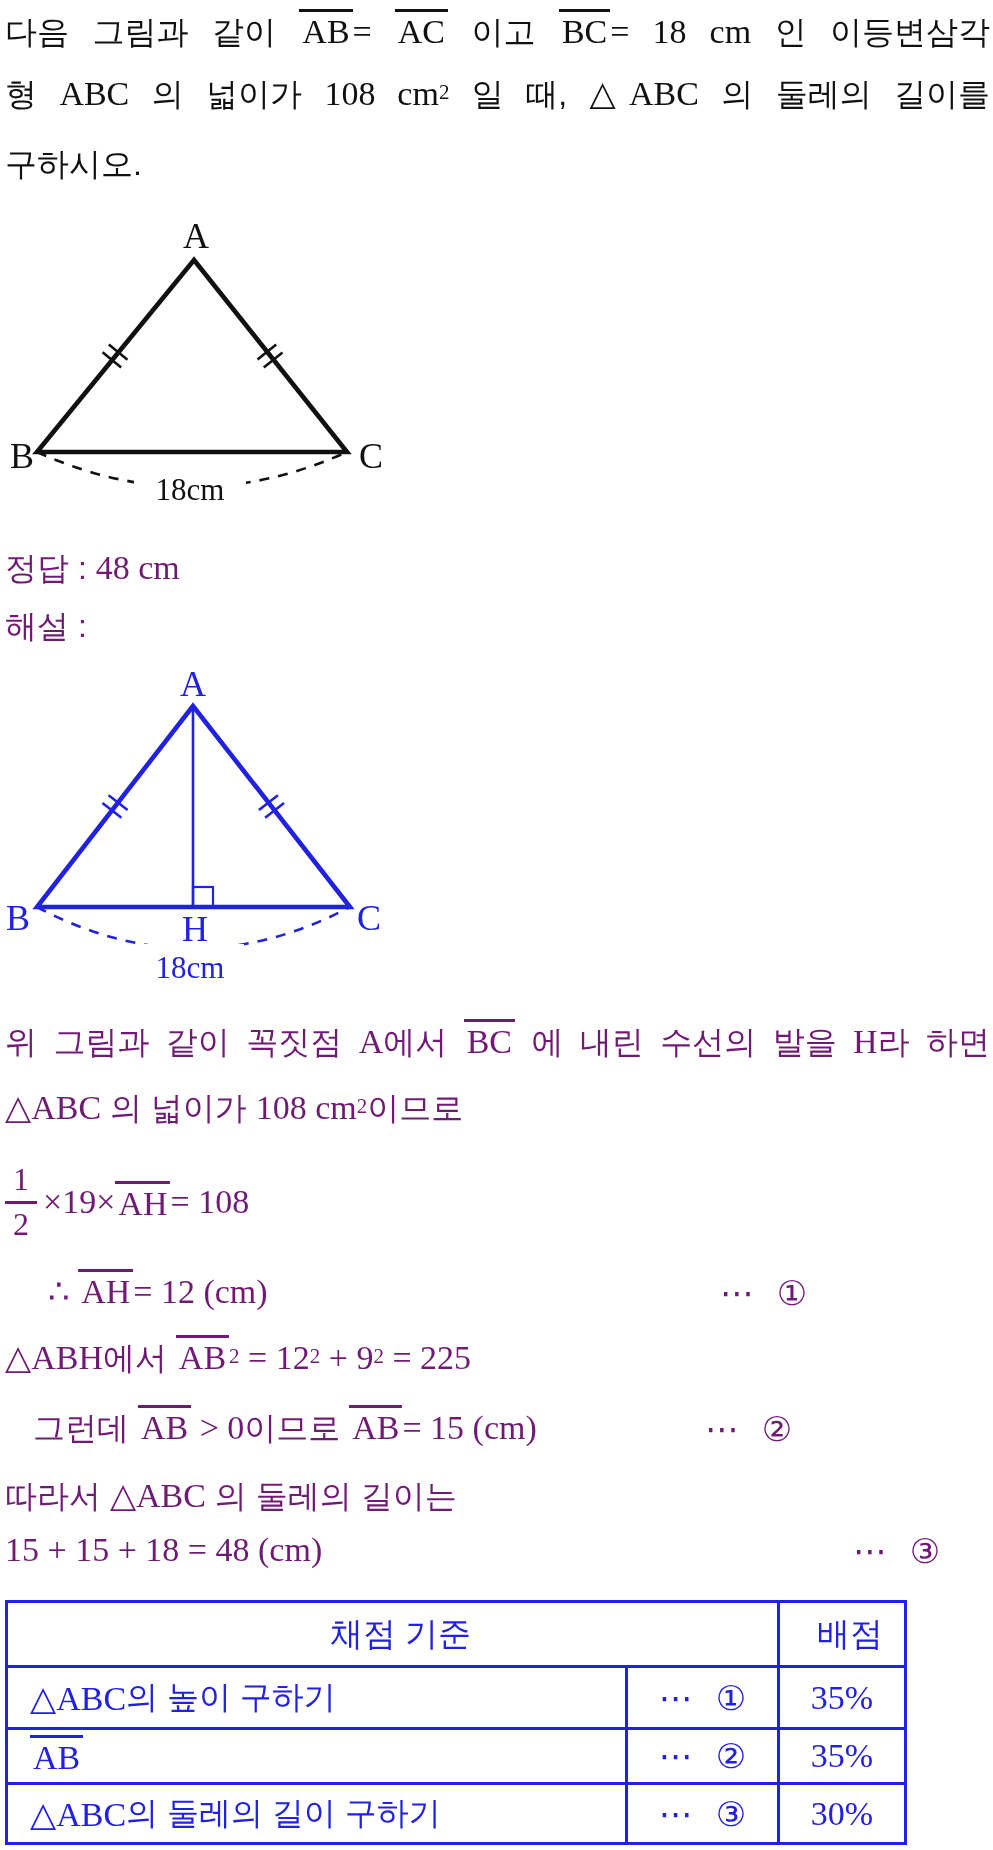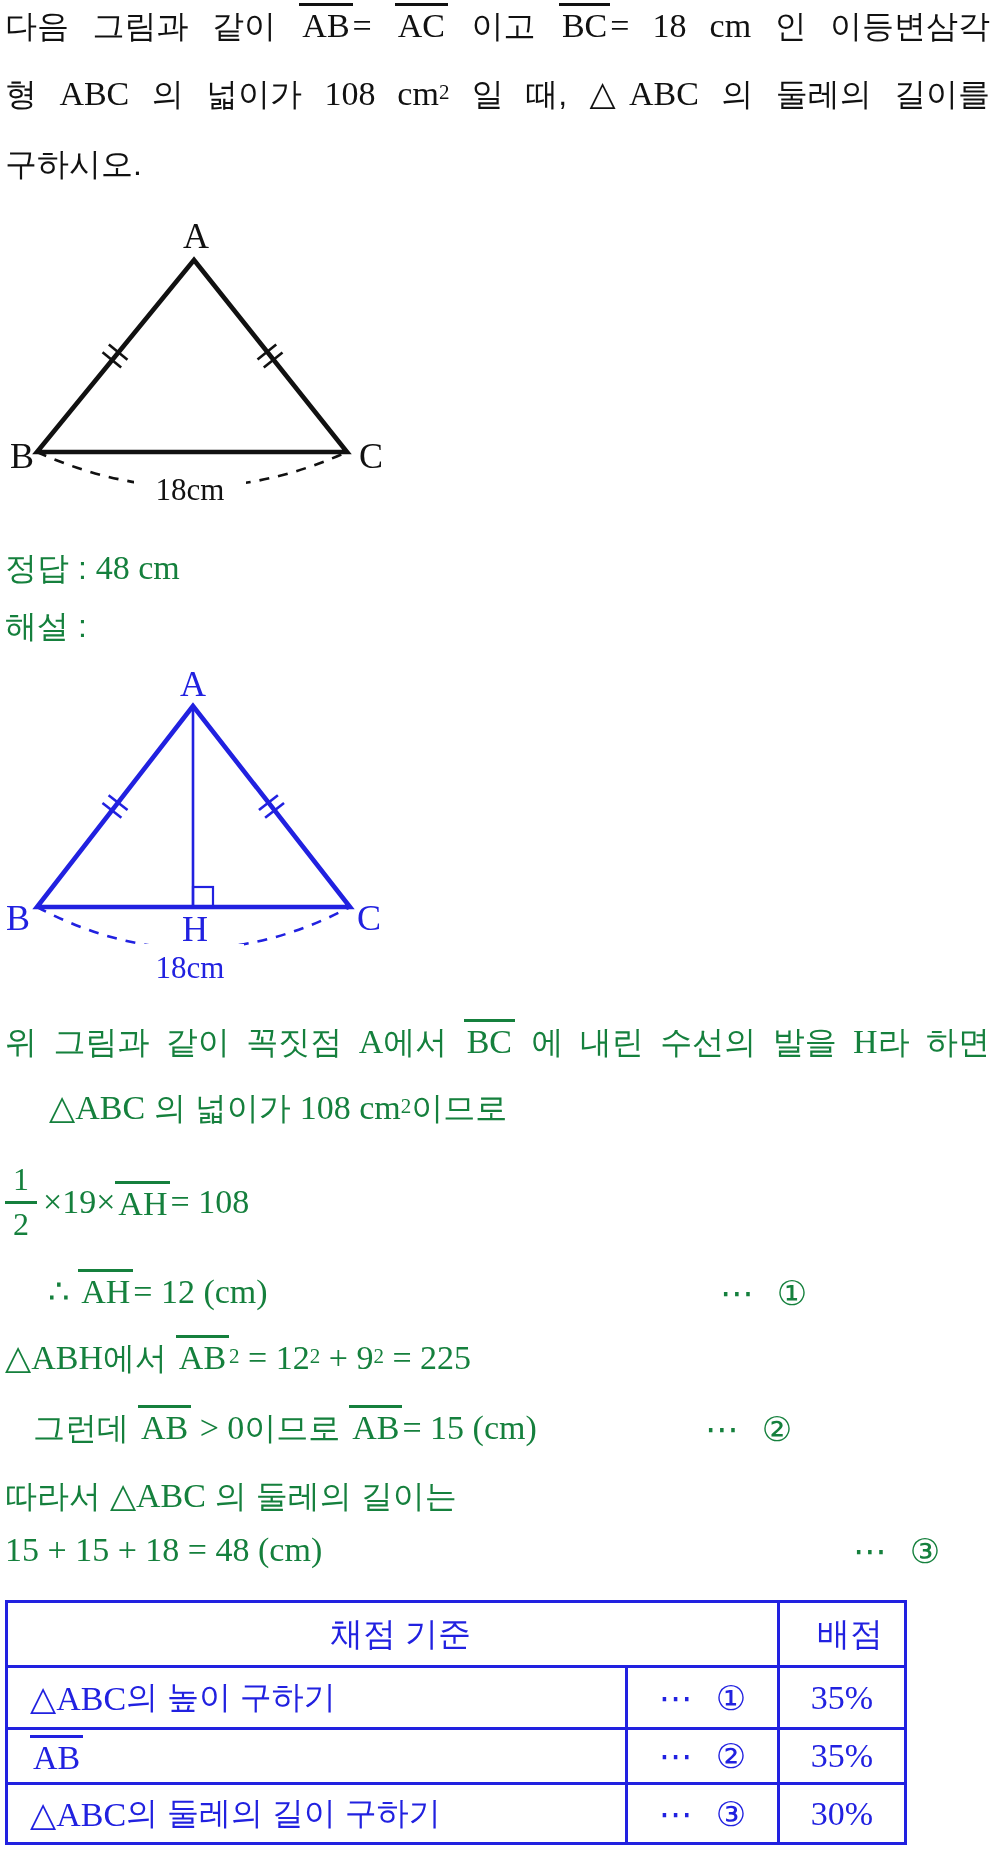--- a/index.html
+++ b/index.html
@@ -1,20 +1,20 @@
 <!DOCTYPE html>
 <html><head>
 <meta charset="utf-8">
 <style>
   html,body{margin:0;padding:0;background:#fff;}
   .page{position:relative;width:993px;height:1850px;background:#ffffff;overflow:hidden;
         font-family:"Liberation Sans","DejaVu Sans",sans-serif;color:#111111;}
   .line{position:absolute;left:5px;white-space:nowrap;line-height:1.4;}
   .just{width:985px;white-space:normal;text-align:justify;text-align-last:justify;}
-  .blue{color:#15803d;}
+  .blue{color:#701a75;}
   .kr{font-family:"Liberation Sans","DejaVu Sans",sans-serif;font-size:32px;}
   .math{font-family:"Liberation Serif","DejaVu Serif",serif;font-size:34px;}
   sup.math{font-size:21px;vertical-align:super;line-height:0;}
   .ov{display:inline-block;border-top:3px solid currentColor;padding:1px 3px 0 3px;line-height:1.12;}
   .fracline{display:flex;align-items:center;height:92px;}
   .frac{display:inline-block;text-align:center;font-family:"Liberation Serif","DejaVu Serif",serif;
         font-size:32px;line-height:1.1;margin-right:6px;}
   .frac .num{display:block;border-bottom:3px solid currentColor;padding:0 8px 3px 8px;}
   .frac .den{display:block;padding-top:3px;}
   .marker{position:absolute;top:2px;font-family:"DejaVu Serif","DejaVu Sans",serif;
@@ -31,21 +31,21 @@
   .cell.bl{border-left:3px solid #2121e0;}
   .cell.c1{justify-content:flex-start;padding-left:22px;}
   .cell .marker{position:static;}
   .hdr{font-size:33px;padding-left:16px;}
 </style>
 </head>
 <body>
 
 <div class="page">
 
-  <div class="line just" style="top:2px;"><span class="kr">다음 그림과 같이 </span><span class="math ov">AB</span><span class="math">= </span><span class="math ov">AC</span><span class="kr"> 이고 </span><span class="math ov">BC</span><span class="math">= 18 cm</span><span class="kr"> 인 이등변삼각</span></div>
+  <div class="line just" style="top:8px;"><span class="kr">다음 그림과 같이 </span><span class="math ov">AB</span><span class="math">= </span><span class="math ov">AC</span><span class="kr"> 이고 </span><span class="math ov">BC</span><span class="math">= 18 cm</span><span class="kr"> 인 이등변삼각</span></div>
   <div class="line just" style="top:70px;"><span class="kr">형 </span><span class="math">ABC</span><span class="kr"> 의 넓이가 </span><span class="math">108 cm</span><sup class="math">2</sup><span class="kr"> 일 때, </span><span class="math">△ABC</span><span class="kr"> 의 둘레의 길이를</span></div>
   <div class="line" style="top:142px;"><span class="kr">구하시오.</span></div>
 
   <svg style="top:210px;" width="420" height="300" viewBox="0 0 420 300">
     <path d="M194,50 L37,242 L347,242 Z" fill="none" stroke="#111111" stroke-width="4.6"></path>
     <g transform="translate(115,146) rotate(-50.9)" stroke="#111111" stroke-width="2.6">
       <line x1="-5" y1="-12" x2="-5" y2="12"></line>
         <line x1="5" y1="-12" x2="5" y2="12"></line>
     </g>
     <g transform="translate(270,146) rotate(51.3)" stroke="#111111" stroke-width="2.6">
@@ -78,21 +78,21 @@
     <path d="M37,247 Q193,330 350,247" fill="none" stroke="#2121e0" stroke-width="2.6" stroke-dasharray="10 9"></path>
     <rect x="136" y="284" width="108" height="42" fill="#ffffff"></rect>
     <text x="193" y="36" font-size="36" text-anchor="middle" fill="#2121e0">A</text>
     <text x="18" y="270" font-size="36" text-anchor="middle" fill="#2121e0">B</text>
     <text x="369" y="270" font-size="36" text-anchor="middle" fill="#2121e0">C</text>
     <text x="195" y="281" font-size="36" text-anchor="middle" fill="#2121e0">H</text>
     <text x="190" y="318" font-size="31" text-anchor="middle" fill="#2121e0">18cm</text>
   </svg>
 
   <div class="line just blue" style="top:1018px;"><span class="kr">위 그림과 같이 꼭짓점 </span><span class="math">A</span><span class="kr">에서 </span><span class="math ov">BC</span><span class="kr"> 에 내린 수선의 발을 </span><span class="math">H</span><span class="kr">라 하면</span></div>
-  <div class="line blue" style="top:1084px;margin-left:44px;"><span class="math">△ABC</span><span class="kr"> 의 넓이가 </span><span class="math">108 cm</span><sup class="math">2</sup><span class="kr">이므로</span></div>
+  <div class="line blue" style="top:1084px;"><span class="math">△ABC</span><span class="kr"> 의 넓이가 </span><span class="math">108 cm</span><sup class="math">2</sup><span class="kr">이므로</span></div>
   <div class="line blue fracline" style="top:1156px;">
       <span class="frac">
         <span class="num">1</span>
         <span class="den">2</span>
       </span>
       <span class="math">×19× </span>
       <span class="math ov">AH</span>
       <span class="math">= 108</span>
     </div>
   <div class="line blue" style="top:1268px;width:985px;margin-left:43px;">

